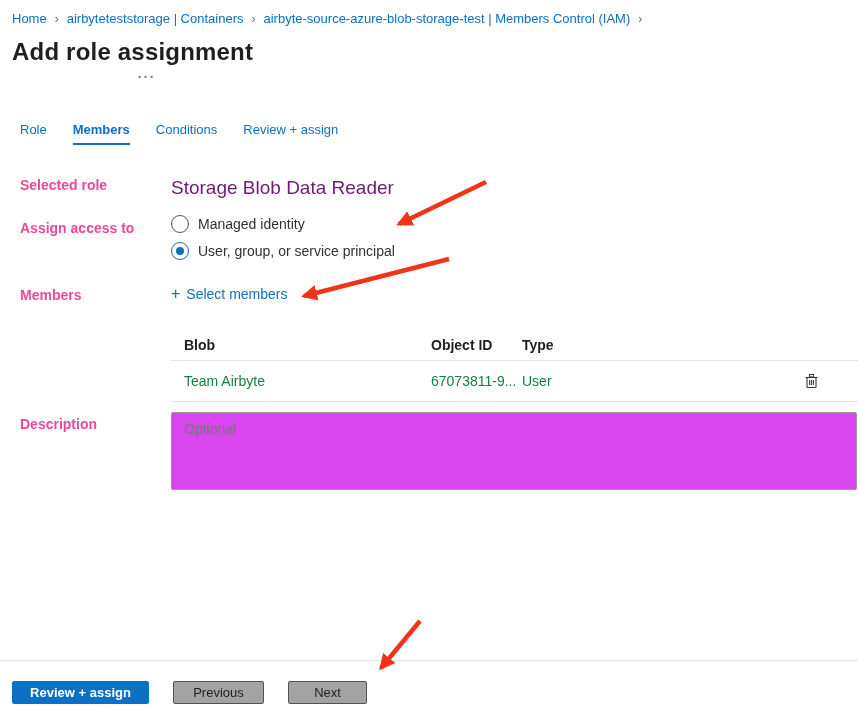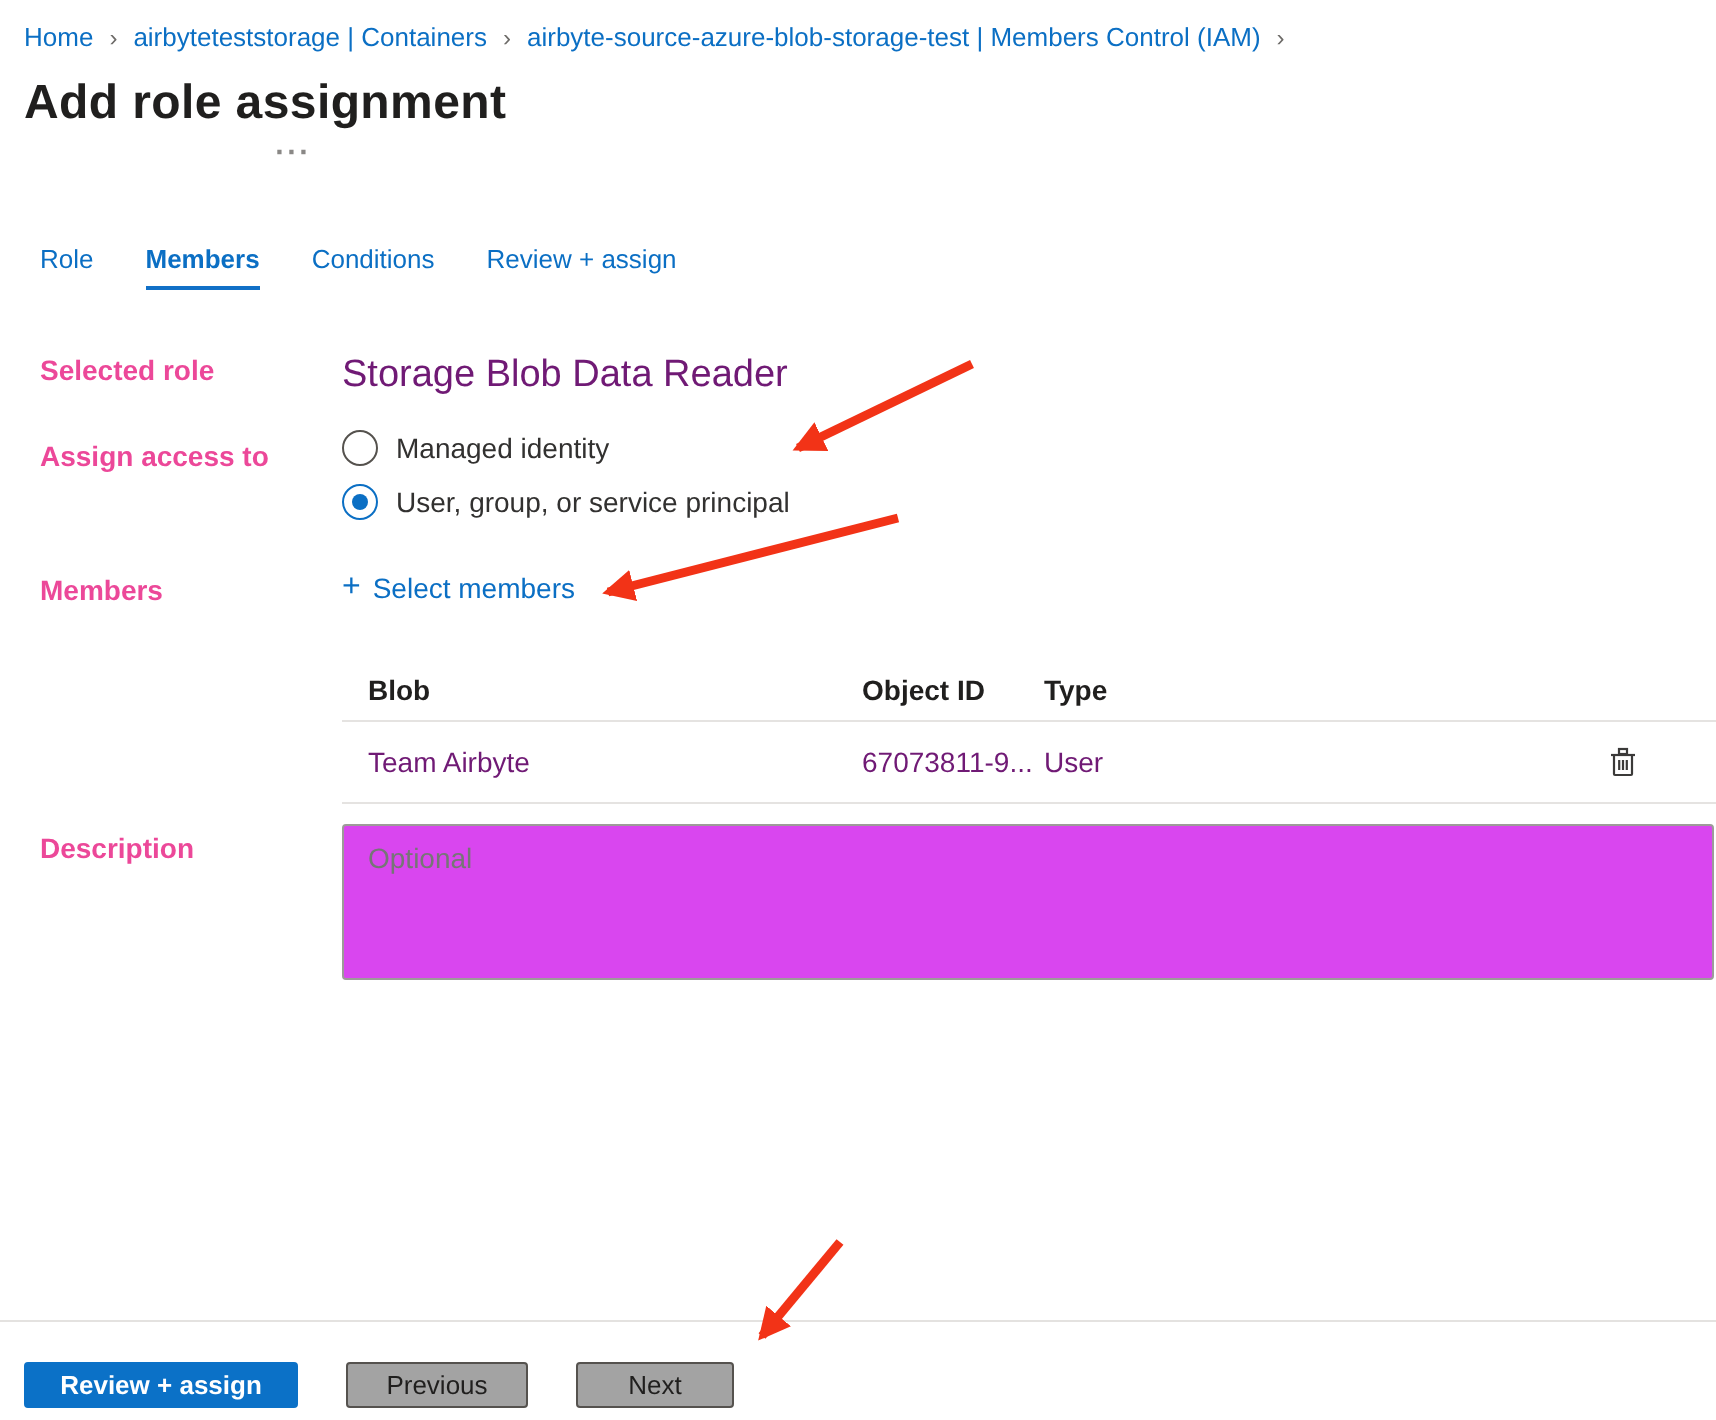--- a/index.html
+++ b/index.html
@@ -56,21 +56,21 @@
     border-radius: 50%; background: #0b6fc4;
   }
 
   .select-members { position: absolute; left: 171px; top: 286px; font-size: 14px; color: #0b6fc4; cursor: pointer; display: flex; gap: 6px; align-items: center; }
   .plus-glyph { font-size: 16px; font-weight: 400; line-height: 14px; }
 
   
   .members-table { position: absolute; left: 171px; top: 330px; width: 687px; font-size: 14px; }
   .t-row { display: flex; align-items: center; }
   .t-head { height: 31px; border-bottom: 1px solid #e5e3e1; font-weight: 700; color: #201f1e; }
-  .t-body { height: 41px; border-bottom: 1px solid #e5e3e1; color: #701a75; }
+  .t-body { height: 41px; border-bottom: 1px solid #e5e3e1; color: #15803d; }
   .col-name { width: 260px; padding-left: 13px; overflow: hidden; text-overflow: ellipsis; white-space: nowrap; }
   .col-oid { width: 91px; overflow: hidden; white-space: nowrap; }
   .col-type { flex: 1; }
   .col-action { width: 56px; display: flex; justify-content: flex-start; }
   .trash-btn { background: none; border: none; cursor: pointer; padding: 2px; line-height: 0; }
 
   
   .description-box {
     position: absolute; left: 171px; top: 412px; width: 686px; height: 78px;
     border: 1px solid #9d9b99; border-radius: 2px; resize: none;

